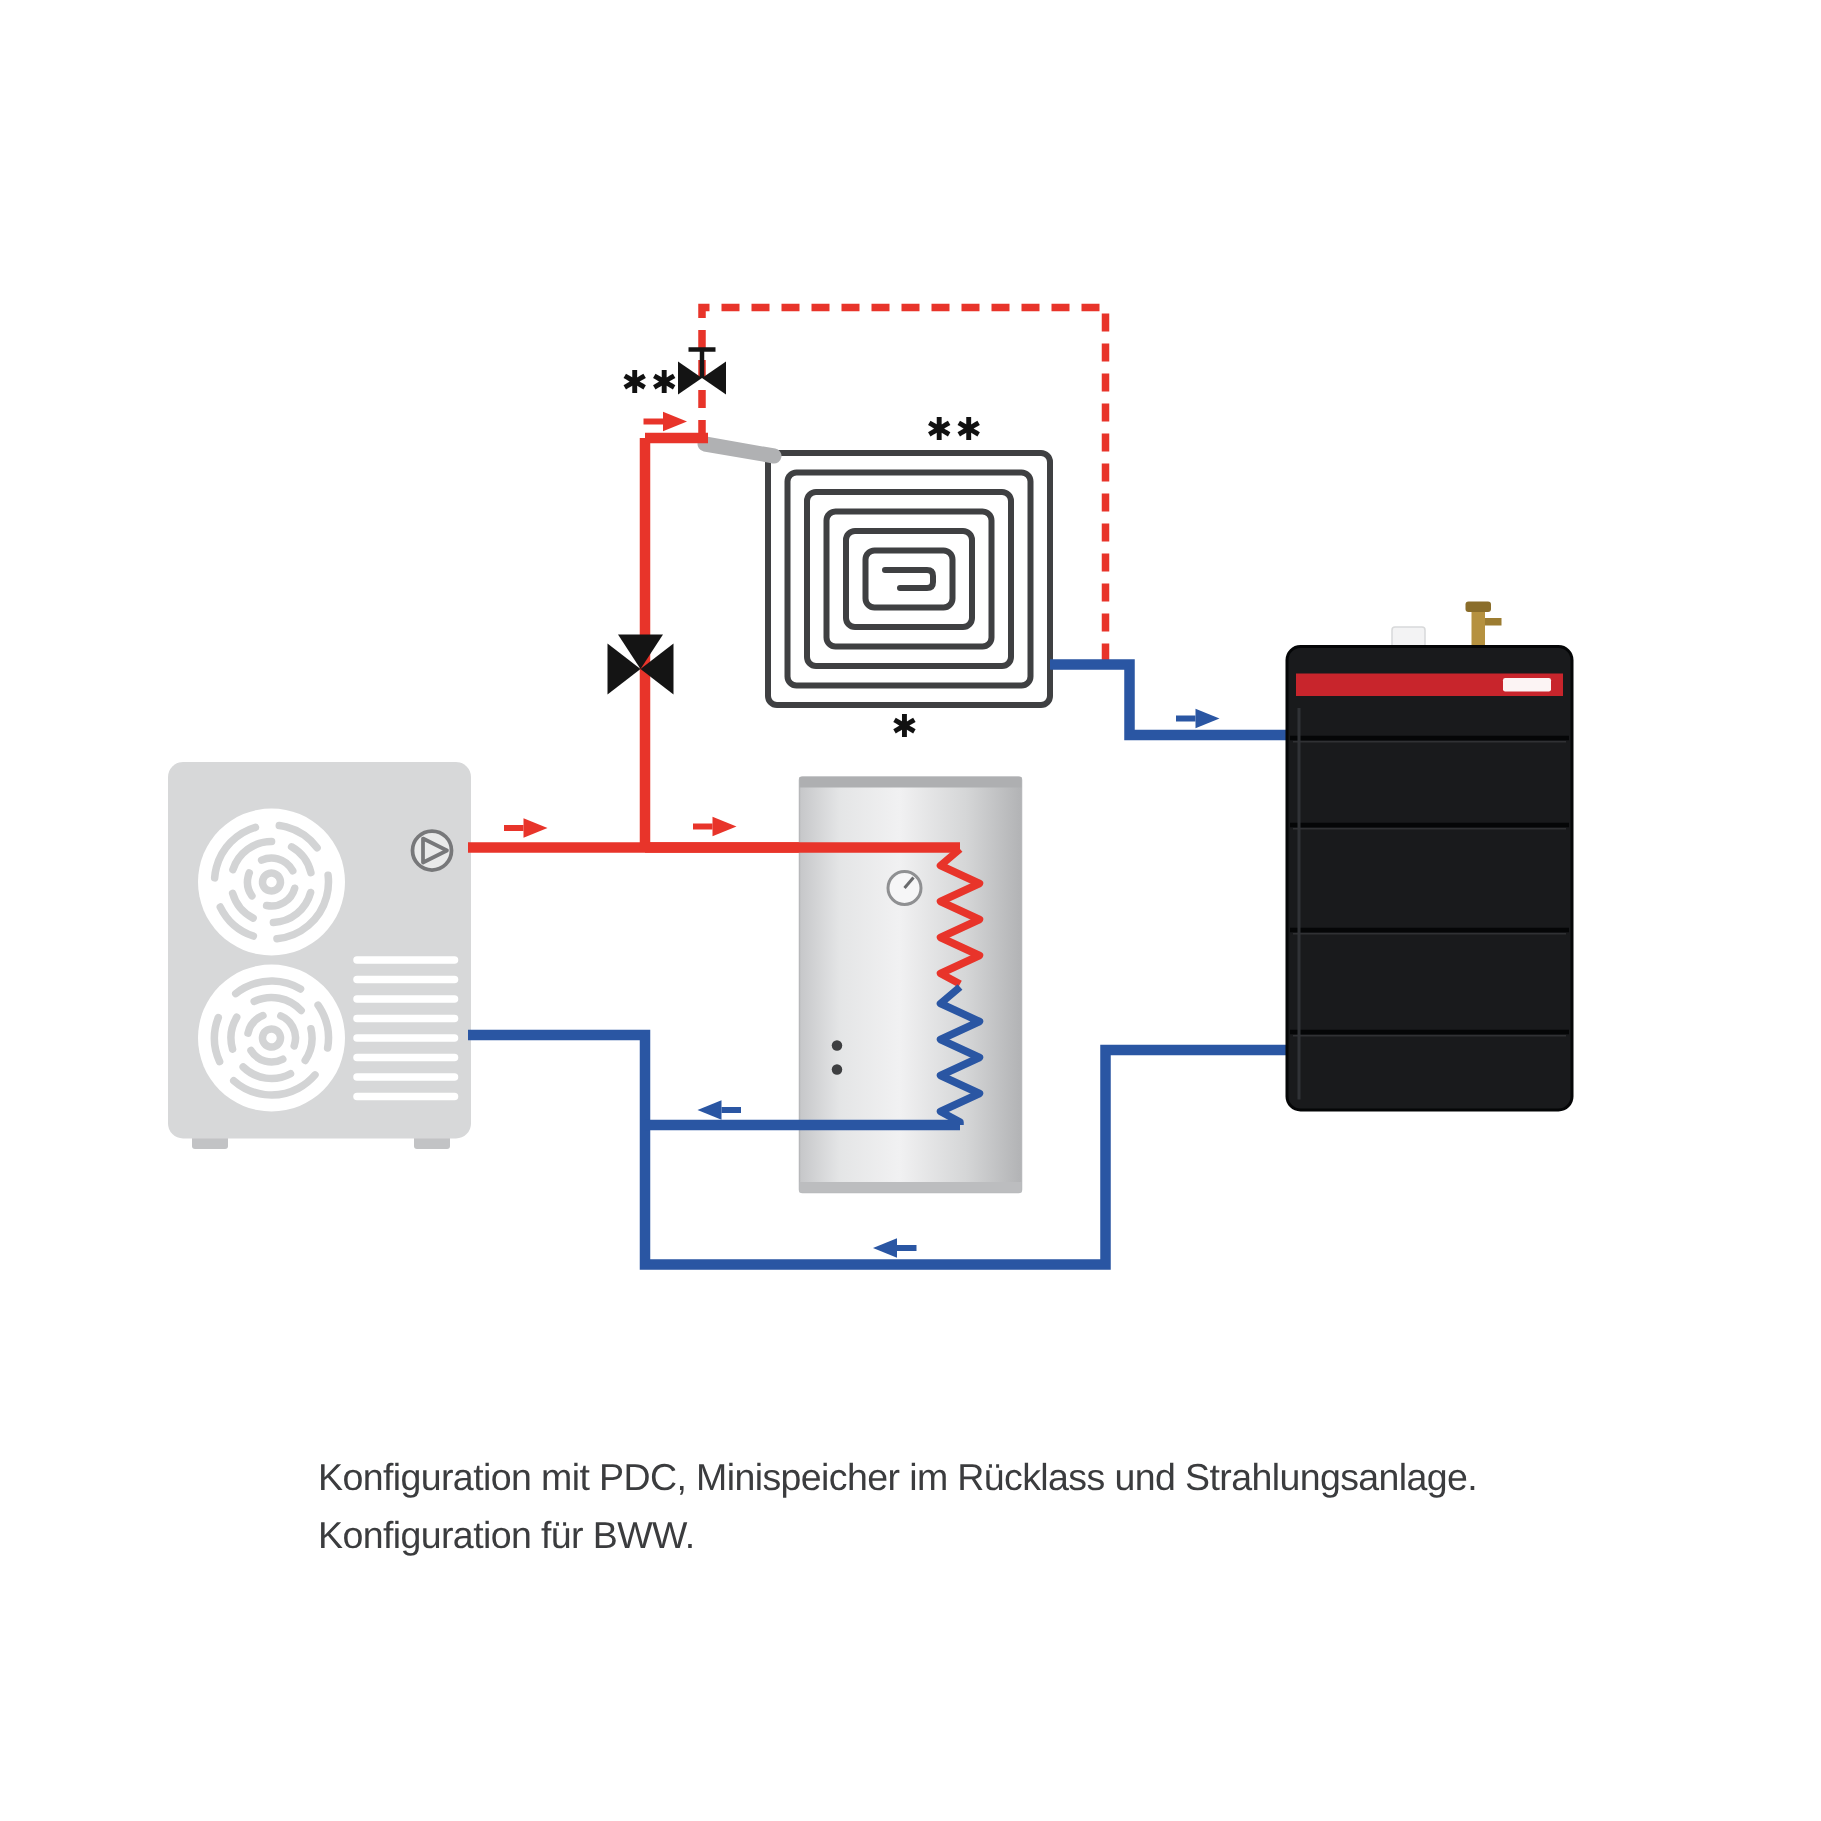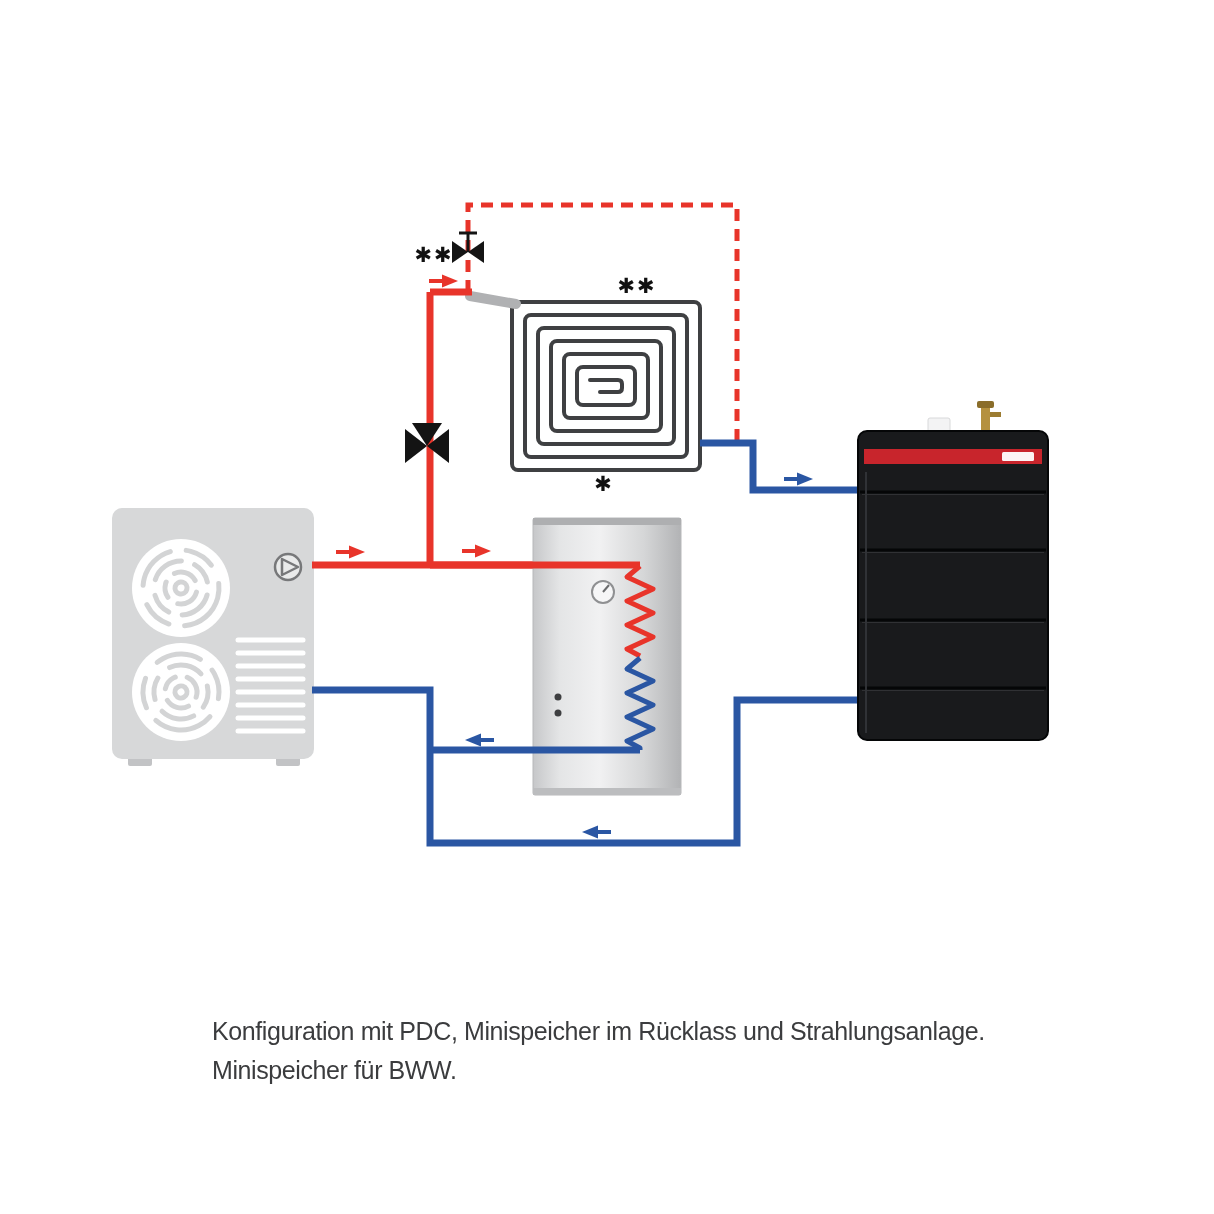--- a/index.html
+++ b/index.html
@@ -8,21 +8,21 @@
   svg{position:absolute;left:0;top:0;}
   .pipe-supply{stroke:var(--c-supply,#e8342a);stroke-width:7;fill:none;}
   .pipe-return{stroke:var(--c-return,#2a56a3);stroke-width:7;fill:none;}
   .pipe-dashed{stroke:var(--c-supply,#e8342a);stroke-width:5;fill:none;stroke-dasharray:12 8;}
   .coil-line{stroke:var(--c-coil,#3f4042);stroke-width:4;fill:none;}
   .zig-hot{stroke:var(--c-supply,#e8342a);stroke-width:5;fill:none;stroke-linejoin:round;}
   .zig-cold{stroke:var(--c-return,#2a56a3);stroke-width:5;fill:none;stroke-linejoin:round;}
   .valve{fill:#141414;}
   .valve-stem{stroke:#141414;stroke-width:3;fill:none;}
   .marker-text{font-family:"DejaVu Sans", sans-serif;font-size:21px;font-weight:700;fill:var(--c-marker,#111111);letter-spacing:2px;}
-  .caption{position:absolute;left:212px;top:1012px;width:840px;
+  .caption{position:absolute;left:212px;top:966px;width:840px;
            font-size:25px;line-height:39px;letter-spacing:-0.4px;font-weight:500;
            color:var(--c-caption,#3b3c3e);}
 </style>
 </head>
 <body>
 
 <div class="stage">
 <svg width="1214" height="1214" viewBox="0 0 1214 1214" xmlns="http://www.w3.org/2000/svg" xmlns:xlink="http://www.w3.org/1999/xlink">
 
   <defs>
@@ -147,15 +147,15 @@
   <use xlink:href="#arr" href="#arr" transform="translate(595,832) rotate(180)" style="fill:var(--c-return,#2a56a3);stroke:var(--c-return,#2a56a3)"></use>
   <use xlink:href="#arr" href="#arr" transform="translate(478,740) rotate(180)" style="fill:var(--c-return,#2a56a3);stroke:var(--c-return,#2a56a3)"></use>
 
   <text x="434" y="262" text-anchor="middle" class="marker-text">✱✱</text>
   <text x="637" y="293" text-anchor="middle" class="marker-text">✱✱</text>
   <text x="604" y="491" text-anchor="middle" class="marker-text">✱</text>
 </svg>
 
   <div class="caption">
     <div>Konfiguration mit PDC, Minispeicher im Rücklass und Strahlungsanlage.</div>
-    <div>Minispeicher für BWW.</div>
+    <div>Konfiguration für BWW.</div>
   </div>
 </div>
 
 </body></html>

